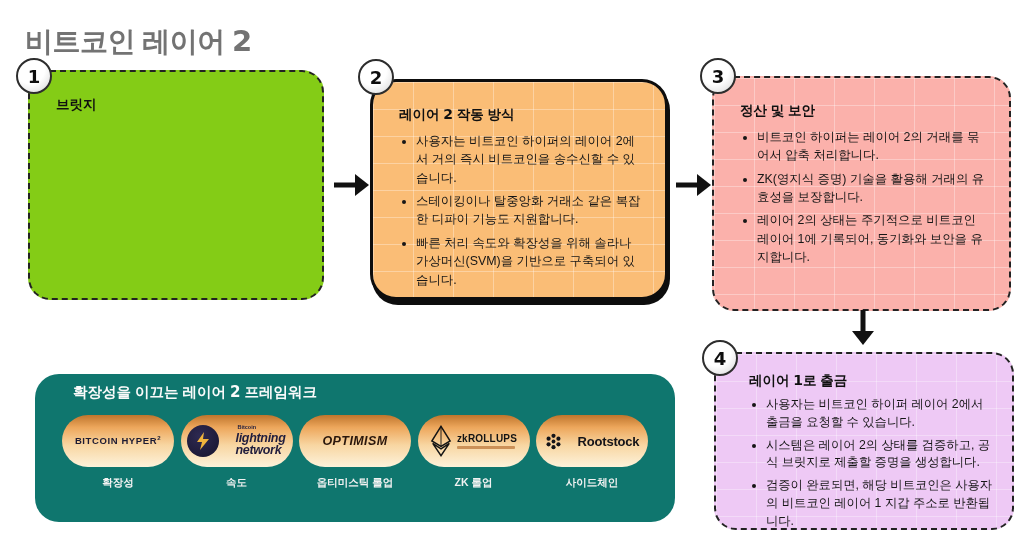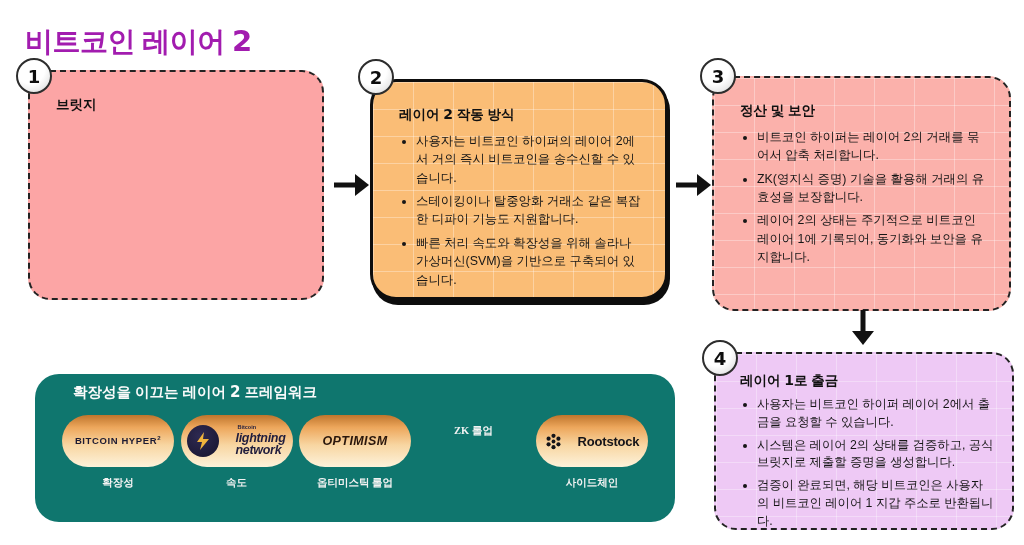--- a/index.html
+++ b/index.html
@@ -1,34 +1,34 @@
 <!DOCTYPE html>
 <html><head>
 <meta charset="utf-8">
 <style>
   * { box-sizing: border-box; }
   html, body { margin: 0; padding: 0; background: #ffffff; }
   body { font-family: "Liberation Sans", "DejaVu Sans", sans-serif; }
   .canvas { position: relative; width: 1024px; height: 545px; background: #fff; overflow: hidden; }
 
-  .page-title { position: absolute; left: 25px; top: 4px; font-size: 28px; font-weight: 800; color: #a21caf; letter-spacing: -0.5px; }
+  .page-title { position: absolute; left: 25px; top: 4px; font-size: 28px; font-weight: 800; color: #737373; letter-spacing: -0.5px; }
   .accent-num { font-weight: 900; font-family: "DejaVu Sans", sans-serif; font-size: 1.04em; }
 
   .step-box { position: absolute; border-radius: 22px; padding: 24px 20px 16px 26px; }
-  .dashed-box { border: 2px dashed #222; background-color: #fca5a5; }
+  .dashed-box { border: 2px dashed #222; background-color: #84cc16; }
   .grid-bg {
     background-image:
       linear-gradient(rgba(255,255,255,0.32) 1px, transparent 1px),
       linear-gradient(90deg, rgba(255,255,255,0.32) 1px, transparent 1px);
     background-size: 40px 27px;
   }
   #box1 { left: 28px; top: 70px; width: 296px; height: 230px; }
   #box2 { left: 370px; top: 79px; width: 298px; height: 221px; border: 3px solid #0d0d0d; background-color: #FABD76; border-radius: 26px; box-shadow: 2px 5px 0 #0d0d0d; }
   #box3 { left: 712px; top: 76px; width: 299px; height: 235px; background-color: #FBB1AB; }
-  #box4 { left: 714px; top: 352px; width: 300px; height: 178px; background-color: #EEC9F5; padding: 18px 18px 12px 24px; }
+  #box4 { left: 714px; top: 352px; width: 300px; height: 178px; background-color: #EEC9F5; padding: 18px 18px 12px 33px; }
 
   .step-title { font-size: 13.5px; font-weight: 800; color: #101010; margin: 0 0 8px 0; }
   .step-box ul { margin: 0; padding-left: 17px; }
   .step-box li { font-size: 12.4px; line-height: 1.48; color: #161616; margin-bottom: 5px; }
   #box4 .step-title { margin-bottom: 6px; }
   #box4 li { font-size: 12.3px; line-height: 1.45; }
 
   .badge { position: absolute; width: 36px; height: 36px; border-radius: 50%; z-index: 5;
     background: radial-gradient(circle at 38% 30%, #ffffff 48%, #ececec 72%, #c7c7c7 100%);
     border: 2px solid #2d2d2d; display: flex; align-items: center; justify-content: center;
@@ -42,21 +42,21 @@
   #arrow1 { left: 331px; top: 168px; }
   #arrow2 { left: 673px; top: 168px; }
   #arrow3 { left: 846px; top: 307px; }
 
   .panel { position: absolute; left: 35px; top: 374px; width: 640px; height: 148px; background: #0f766e; border-radius: 24px; padding: 7px 20px 10px; }
   .panel-title { color: #fafafa; font-size: 14.5px; font-weight: 800; margin: 2px 0 13px 18px; }
   .logo-row { display: flex; justify-content: space-between; padding: 0 4px; }
   .logo-col { width: 118px; display: flex; flex-direction: column; align-items: center; }
   .pill { width: 112px; height: 52px; border-radius: 26px; display: flex; align-items: center; justify-content: center;
     background: linear-gradient(180deg, #bf752c 0%, #eda75c 24%, #f8d6a2 58%, #fdf2da 100%); }
-  .logo-label { color: #f2f2f2; font-size: 10.5px; font-weight: 700; margin-top: 9px; white-space: nowrap; font-family: Liberation Serif, serif; }
+  .logo-label { color: #f2f2f2; font-size: 10.5px; font-weight: 700; margin-top: 9px; white-space: nowrap; }
 
   .bh-text { font-size: 9.5px; font-weight: 900; letter-spacing: 0.6px; color: #1c1b33; }
   .bh-text sup { font-size: 6px; }
 
   .ln-wrap { display: flex; align-items: center; gap: 16px; }
   .ln-circle { width: 32px; height: 32px; border-radius: 50%; background: radial-gradient(circle at 40% 35%, #2e2a52, #1c1936 75%); display: flex; align-items: center; justify-content: center; flex: 0 0 auto; }
   .ln-textcol { display: flex; flex-direction: column; line-height: 1; color: #201d3d; }
   .ln-top { font-size: 5.5px; font-weight: 800; margin-bottom: 1px; margin-left: 2px; }
   .ln-main { font-size: 12.5px; font-weight: 800; font-style: italic; letter-spacing: -0.3px; }
 
@@ -157,20 +157,33 @@
       </div>
 
       <div class="logo-col">
         <div class="pill">
           <span class="op-text">OPTIMISM</span>
         </div>
         <div class="logo-label">옵티미스틱 롤업</div>
       </div>
 
       <div class="logo-col">
+        <div class="pill">
+          <div class="zk-wrap">
+            <svg width="22" height="32" viewBox="0 0 24 34">
+              <path d="M12 1 L22 17 L12 23 L2 17 Z" fill="none" stroke="#141414" stroke-width="1.6"></path>
+              <path d="M12 1 L12 23" stroke="#141414" stroke-width="1"></path>
+              <path d="M3 19.5 L12 33 L21 19.5 L12 25.5 Z" fill="none" stroke="#141414" stroke-width="1.6"></path>
+            </svg>
+            <div class="zk-textcol">
+              <span class="zk-text">zkROLLUPS</span>
+              <div class="zk-subbar"></div>
+            </div>
+          </div>
+        </div>
         <div class="logo-label">ZK 롤업</div>
       </div>
 
       <div class="logo-col">
         <div class="pill">
           <div class="rs-wrap">
             <svg width="17" height="17" viewBox="0 0 18 18">
               <circle cx="9" cy="3" r="2.2" fill="#141419"></circle>
               <circle cx="14.2" cy="6" r="2.2" fill="#141419"></circle>
               <circle cx="14.2" cy="12" r="2.2" fill="#141419"></circle>

